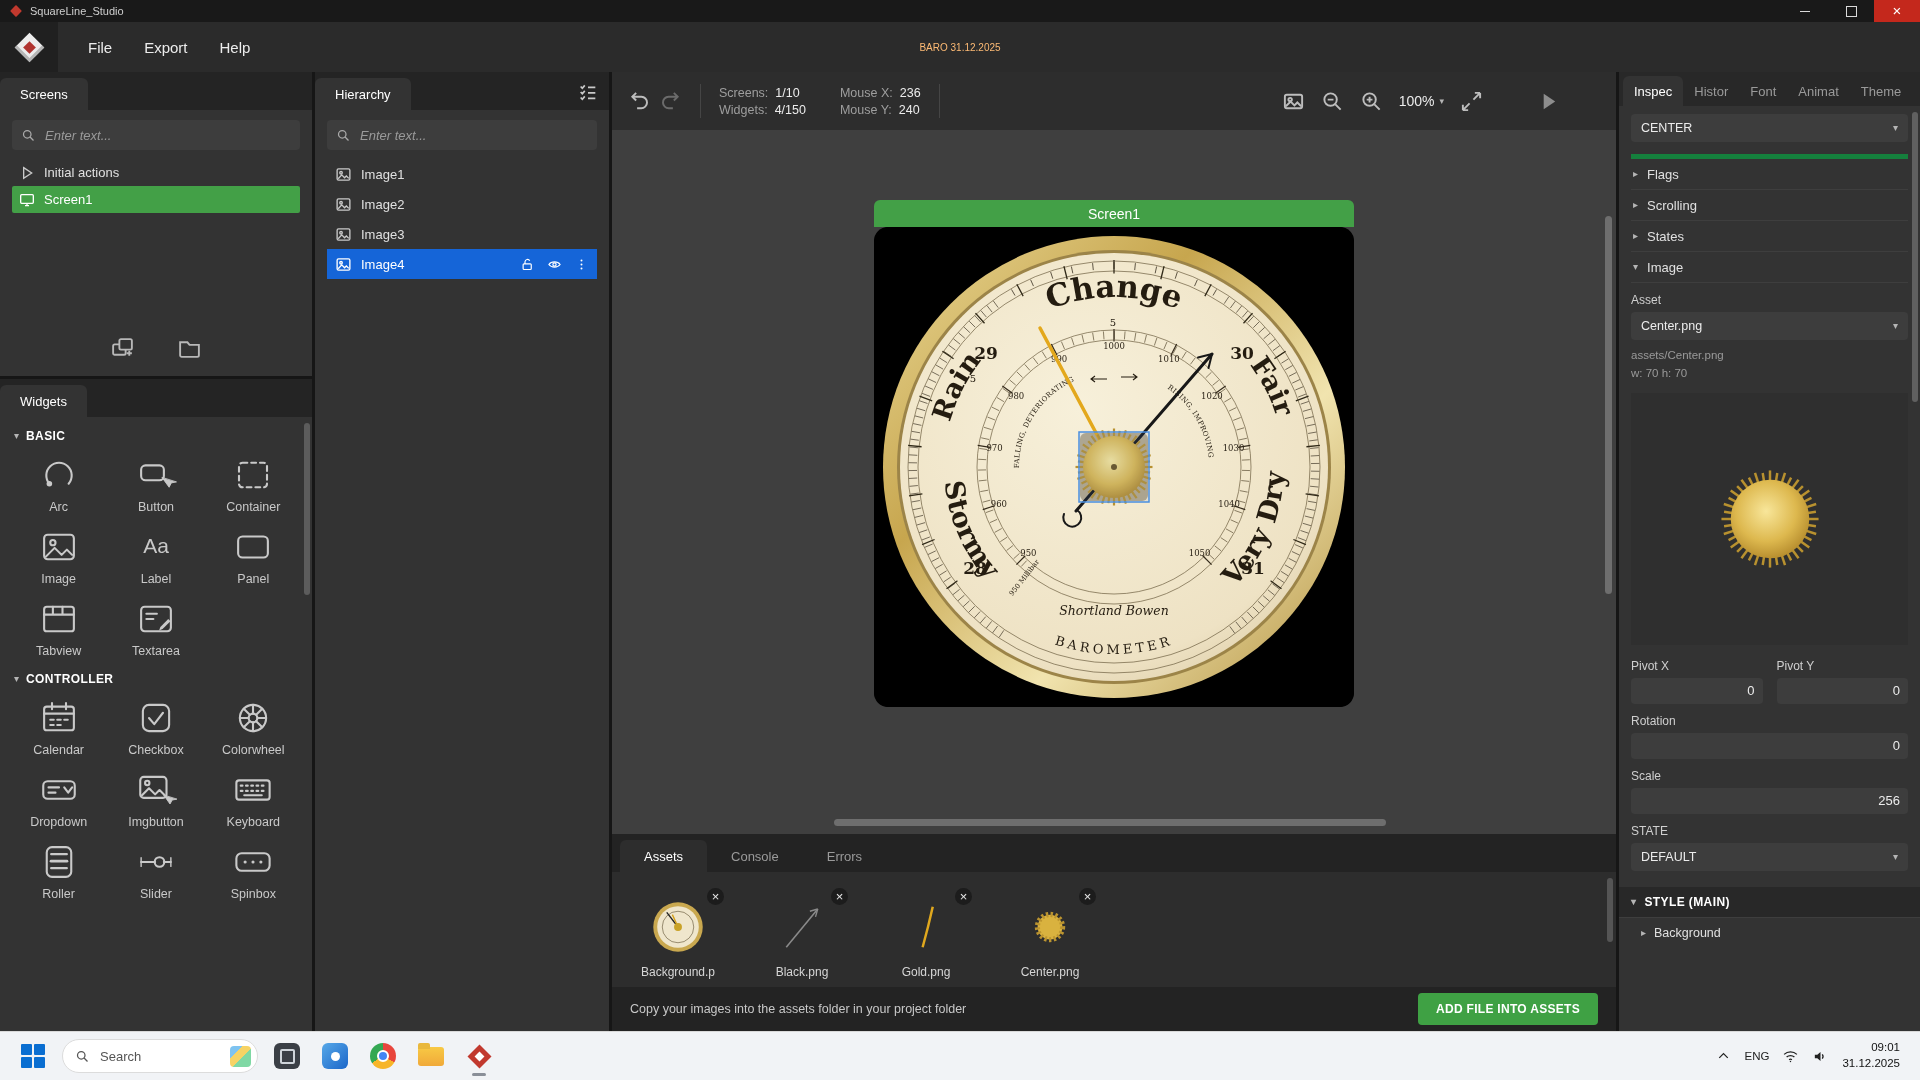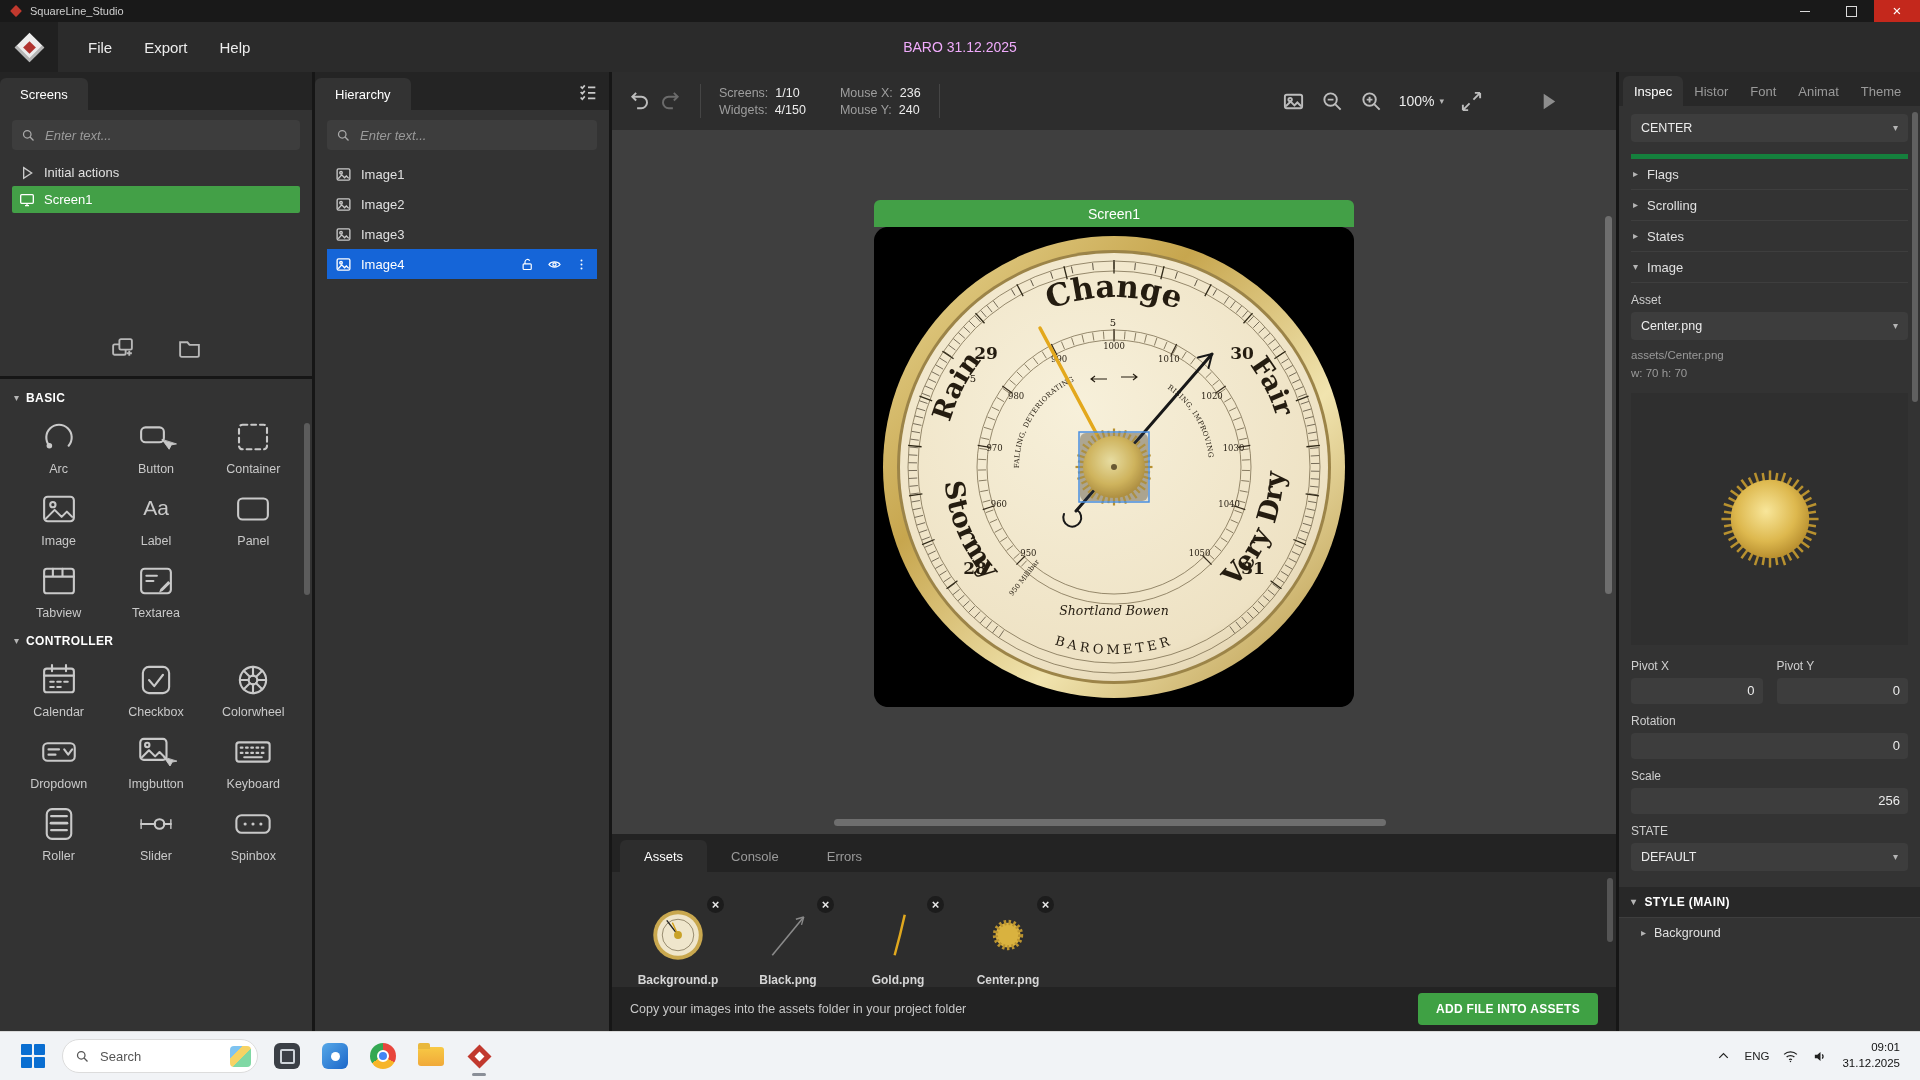--- a/index.html
+++ b/index.html
@@ -17,21 +17,21 @@
   .ic-max{width:9px;height:9px;border:1px solid #dadada;display:block;}
   .tb-btn.close{background:#c4281c;}
   .ic-close::before{content:'×';font-size:15px;color:#fff;line-height:1;}
 
   
   .menubar{height:50px;background:#2b2b2b;display:flex;align-items:center;position:relative;}
   .mb-logo{width:58px;height:50px;background:#202020;display:flex;align-items:center;justify-content:center;margin-right:14px;flex:none;}
   .diamond{width:21px;height:21px;background:#ededed;transform:rotate(45deg);display:flex;align-items:center;justify-content:center;box-shadow:inset -3px -3px 0 #b5b5b5;}
   .d-in{width:9px;height:9px;background:#b03430;}
   .menu-item{padding:0 16px;font-size:15px;color:#ececec;}
-  .project-title{position:absolute;left:50%;transform:translateX(-50%);font-size:14px;color:#f0abfc;}
+  .project-title{position:absolute;left:50%;transform:translateX(-50%);font-size:10px;color:#fdba74;}
 
   
   .main{position:absolute;top:72px;left:0;right:0;bottom:49px;display:flex;gap:3px;}
   .panel{background:#333;}
   .left-col{width:312px;display:flex;flex-direction:column;gap:3px;flex:none;}
   .screens-panel{height:304px;display:flex;flex-direction:column;}
   .widgets-panel{flex:1;display:flex;flex-direction:column;position:relative;overflow:hidden;}
 
   .ptabs{height:38px;background:#242424;display:flex;align-items:flex-end;flex:none;}
   .ptab{padding:9px 20px 8px;background:#333;color:#fff;font-size:13px;border-radius:6px 6px 0 0;}
@@ -94,21 +94,21 @@
   .screen-wrap{position:absolute;left:50%;transform:translateX(-50%);top:70px;width:480px;}
   .screen-badge{height:27px;background:#43a047;border-radius:6px 6px 0 0;display:flex;align-items:center;justify-content:center;font-size:14px;color:#fff;}
   .screen{width:480px;height:480px;background:#000;border-radius:14px;}
   .hscroll{position:absolute;left:222px;bottom:8px;width:552px;height:7px;background:#6e6e6e;border-radius:4px;}
   .vscroll{position:absolute;right:4px;top:86px;width:7px;height:378px;background:#6e6e6e;border-radius:4px;}
 
   .assets{height:197px;display:flex;flex-direction:column;background:#2d2d2d;flex:none;}
   .atabs{height:38px;background:#232323;display:flex;align-items:flex-end;padding-left:8px;flex:none;}
   .atab{padding:9px 24px 8px;font-size:13px;color:#9a9a9a;}
   .atab.active{background:#2d2d2d;color:#fff;border-radius:6px 6px 0 0;}
-  .acontent{flex:1;display:flex;align-items:flex-end;gap:14px;padding:16px 10px 0 18px;position:relative;font-weight:bold;}
+  .acontent{flex:1;display:flex;align-items:center;gap:28px;padding:16px 10px 0 18px;position:relative;}
   .acard{width:96px;position:relative;display:flex;flex-direction:column;align-items:center;}
   .adel{position:absolute;top:-8px;right:2px;width:17px;height:17px;border-radius:50%;background:#1c1c1c;display:flex;align-items:center;justify-content:center;z-index:2;}
   .adel::before{content:'×';color:#e8e8e8;font-size:13px;line-height:1;}
   .athumb{height:62px;display:flex;align-items:center;justify-content:center;}
   .aname{margin-top:7px;font-size:12px;color:#d6d6d6;max-width:96px;white-space:nowrap;overflow:hidden;}
   .ascroll{position:absolute;right:3px;top:6px;width:6px;height:64px;background:#555;border-radius:3px;}
   .abottom{height:44px;background:#232323;display:flex;align-items:center;padding:0 18px;gap:12px;flex:none;}
   .hint{font-size:12.5px;color:#c8c8c8;}
   .addbtn{margin-left:auto;background:#3fa144;border:none;color:#fff;font-size:12px;font-weight:bold;font-family:inherit;letter-spacing:.3px;border-radius:4px;padding:9px 18px;cursor:pointer;}
 
@@ -227,20 +227,23 @@
                 <path d="M18.5 15 v5 M16 17.5 h5"></path>
               </svg>
             <svg viewBox="0 0 24 24">
                 <path d="M3 7 h7 l2 2.5 h9 v10 a1.5 1.5 0 0 1 -1.5 1.5 h-15 A1.5 1.5 0 0 1 3 19.5 z"></path>
               </svg>
           </div>
         </div>
       </div>
 
       <div class="panel widgets-panel">
+        <div class="ptabs">
+            <div class="ptab">Widgets</div>
+          </div>
         <div class="pbody wbody">
             <div class="wsec">
               <span class="tri down"></span>
               <span class="wsec-t">BASIC</span>
             </div>
             <div class="wgrid">
               <div class="witem">
                 <div class="wicon"><svg viewBox="0 0 48 48" fill="none" stroke="#c9c9c9" stroke-width="2.4" stroke-linecap="round" stroke-linejoin="round">
                     <path d="M13 34 A14.5 14.5 0 1 1 35 34"></path>
                     <circle cx="13" cy="34" r="3.2" fill="#c9c9c9" stroke="none"></circle>

